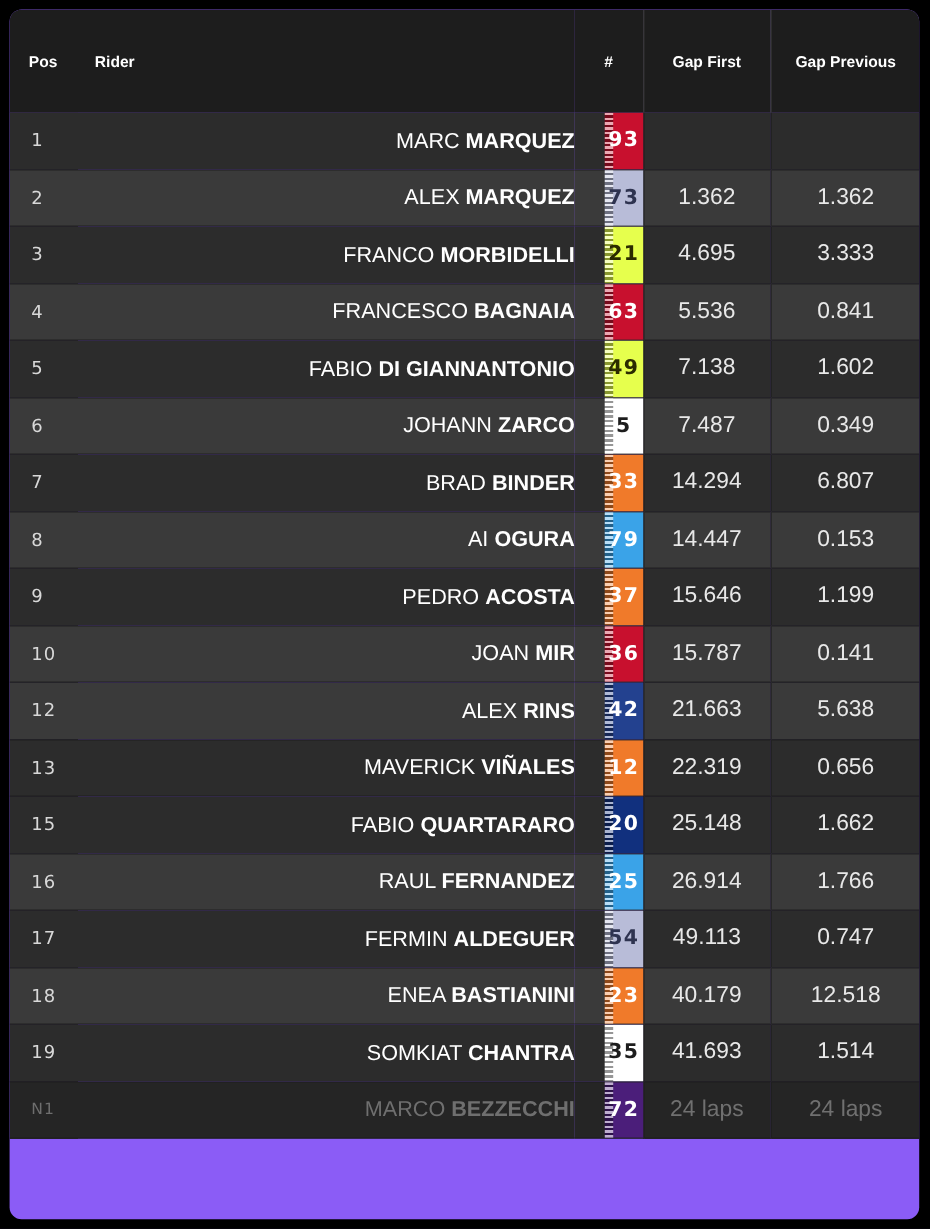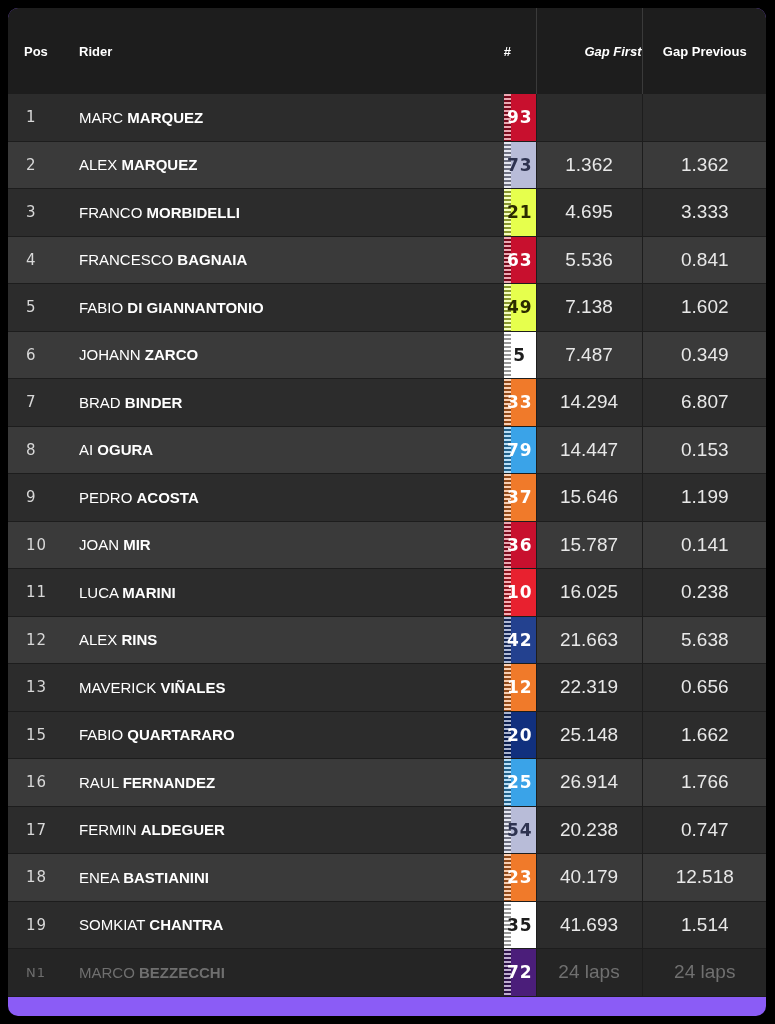--- a/index.html
+++ b/index.html
@@ -40,21 +40,21 @@
     font-size: 13px;
     font-weight: bold;
     height: 86px;
     vertical-align: middle;
     padding: 0;
     border: none;
   }
   thead th.h-pos   { text-align: left; padding-left: 16px; }
   thead th.h-rider { text-align: left; padding-left: 14px; }
   thead th.h-num   { text-align: center; }
-  thead th.h-gapf  { text-align: right; border-left: 1px solid #3a3a3a; font-style: italic; }
+  thead th.h-gapf  { text-align: center; border-left: 1px solid #3a3a3a; }
   thead th.h-gapp  { text-align: center; border-left: 1px solid #3a3a3a; }
 
   tbody tr { height: 46.5px; }
   tbody tr.odd  { background: #2c2c2c; }
   tbody tr.even { background: #3a3a3a; }
   tbody tr.retired { background: #252525; }
 
   tbody td {
     padding: 0;
     vertical-align: middle;
@@ -65,24 +65,25 @@
     font-size: 15px;
     text-align: left;
     padding-left: 18px;
     letter-spacing: 1px;
     font-family: "DejaVu Sans", sans-serif;
   }
   tr.retired td.pos { color: #6e6e6e; font-size: 13px; }
 
   td.rider {
     color: #ffffff;
-    font-size: 15px;
+    font-size: 18px;
     padding-left: 14px;
     white-space: nowrap;
     overflow: hidden;
+    text-align: right;
   }
   td.rider .first { font-weight: normal; }
   td.rider .last  { font-weight: bold; }
   tr.retired td.rider { color: #6f6f6f; }
 
   td.num {
     padding: 0;
     position: relative;
     height: 46.5px;
   }
@@ -256,32 +257,20 @@
           <td class="rider"><span class="first">JOAN</span> <span class="last">MIR</span></td>
           <td class="num">
             <div class="numbox" style="background: rgb(200, 16, 46); color: rgb(255, 255, 255);">
               <div class="stripe"></div>
               <span class="val">36</span>
             </div>
           </td>
           <td class="gapf">15.787</td>
           <td class="gapp">0.141</td>
         </tr>
-        <tr class="odd">
-          <td class="pos">11</td>
-          <td class="rider"><span class="first">LUCA</span> <span class="last">MARINI</span></td>
-          <td class="num">
-            <div class="numbox" style="background: rgb(232, 33, 47); color: rgb(255, 255, 255);">
-              <div class="stripe"></div>
-              <span class="val">10</span>
-            </div>
-          </td>
-          <td class="gapf">16.025</td>
-          <td class="gapp">0.238</td>
-        </tr>
         <tr class="even">
           <td class="pos">12</td>
           <td class="rider"><span class="first">ALEX</span> <span class="last">RINS</span></td>
           <td class="num">
             <div class="numbox" style="background: rgb(35, 65, 143); color: rgb(255, 255, 255);">
               <div class="stripe"></div>
               <span class="val">42</span>
             </div>
           </td>
           <td class="gapf">21.663</td>
@@ -325,21 +314,21 @@
         </tr>
         <tr class="odd">
           <td class="pos">17</td>
           <td class="rider"><span class="first">FERMIN</span> <span class="last">ALDEGUER</span></td>
           <td class="num">
             <div class="numbox" style="background: rgb(184, 188, 216); color: rgb(46, 51, 80);">
               <div class="stripe"></div>
               <span class="val">54</span>
             </div>
           </td>
-          <td class="gapf">20.238</td>
+          <td class="gapf">49.113</td>
           <td class="gapp">0.747</td>
         </tr>
         <tr class="even">
           <td class="pos">18</td>
           <td class="rider"><span class="first">ENEA</span> <span class="last">BASTIANINI</span></td>
           <td class="num">
             <div class="numbox" style="background: rgb(240, 122, 42); color: rgb(255, 255, 255);">
               <div class="stripe"></div>
               <span class="val">23</span>
             </div>

